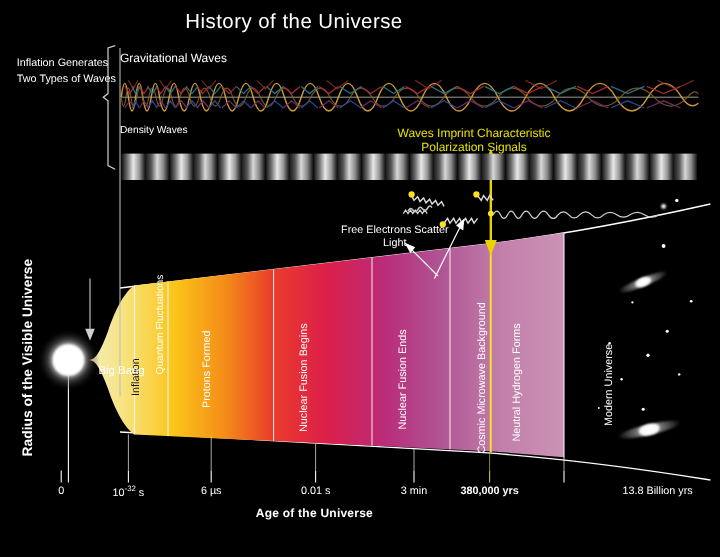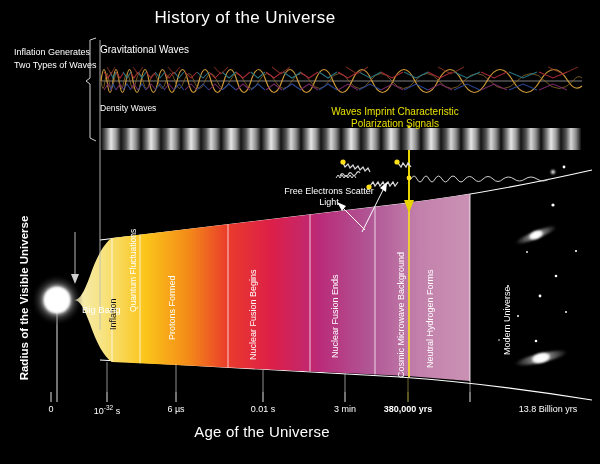--- a/index.html
+++ b/index.html
@@ -11,21 +11,21 @@
   }
   #stage{position:absolute;left:0;top:0;width:600px;height:464px;background:#000;}
   svg.layer{position:absolute;left:0;top:0;width:600px;height:464px;overflow:visible;}
 
   .title{
     position:absolute;left:0;top:8px;width:490px;text-align:center;
     font-size:17px;letter-spacing:.4px;color:#ffffff;
   }
   .axis-x-label{
     position:absolute;left:0;top:423px;width:524px;text-align:center;
-    font-size:15px;font-weight:normal;color:#ffffff;letter-spacing:.2px;
+    font-size:10px;font-weight:bold;color:#ffffff;letter-spacing:.2px;
   }
   .axis-y-label{
     position:absolute;left:-86px;top:292px;width:220px;text-align:center;
     font-size:11.5px;font-weight:bold;color:#ffffff;
     transform:rotate(-90deg);transform-origin:50% 50%;
   }
   .tick-label{
     position:absolute;font-size:9px;color:#ffffff;white-space:nowrap;
     text-align:center;transform:translateX(-50%);
   }

